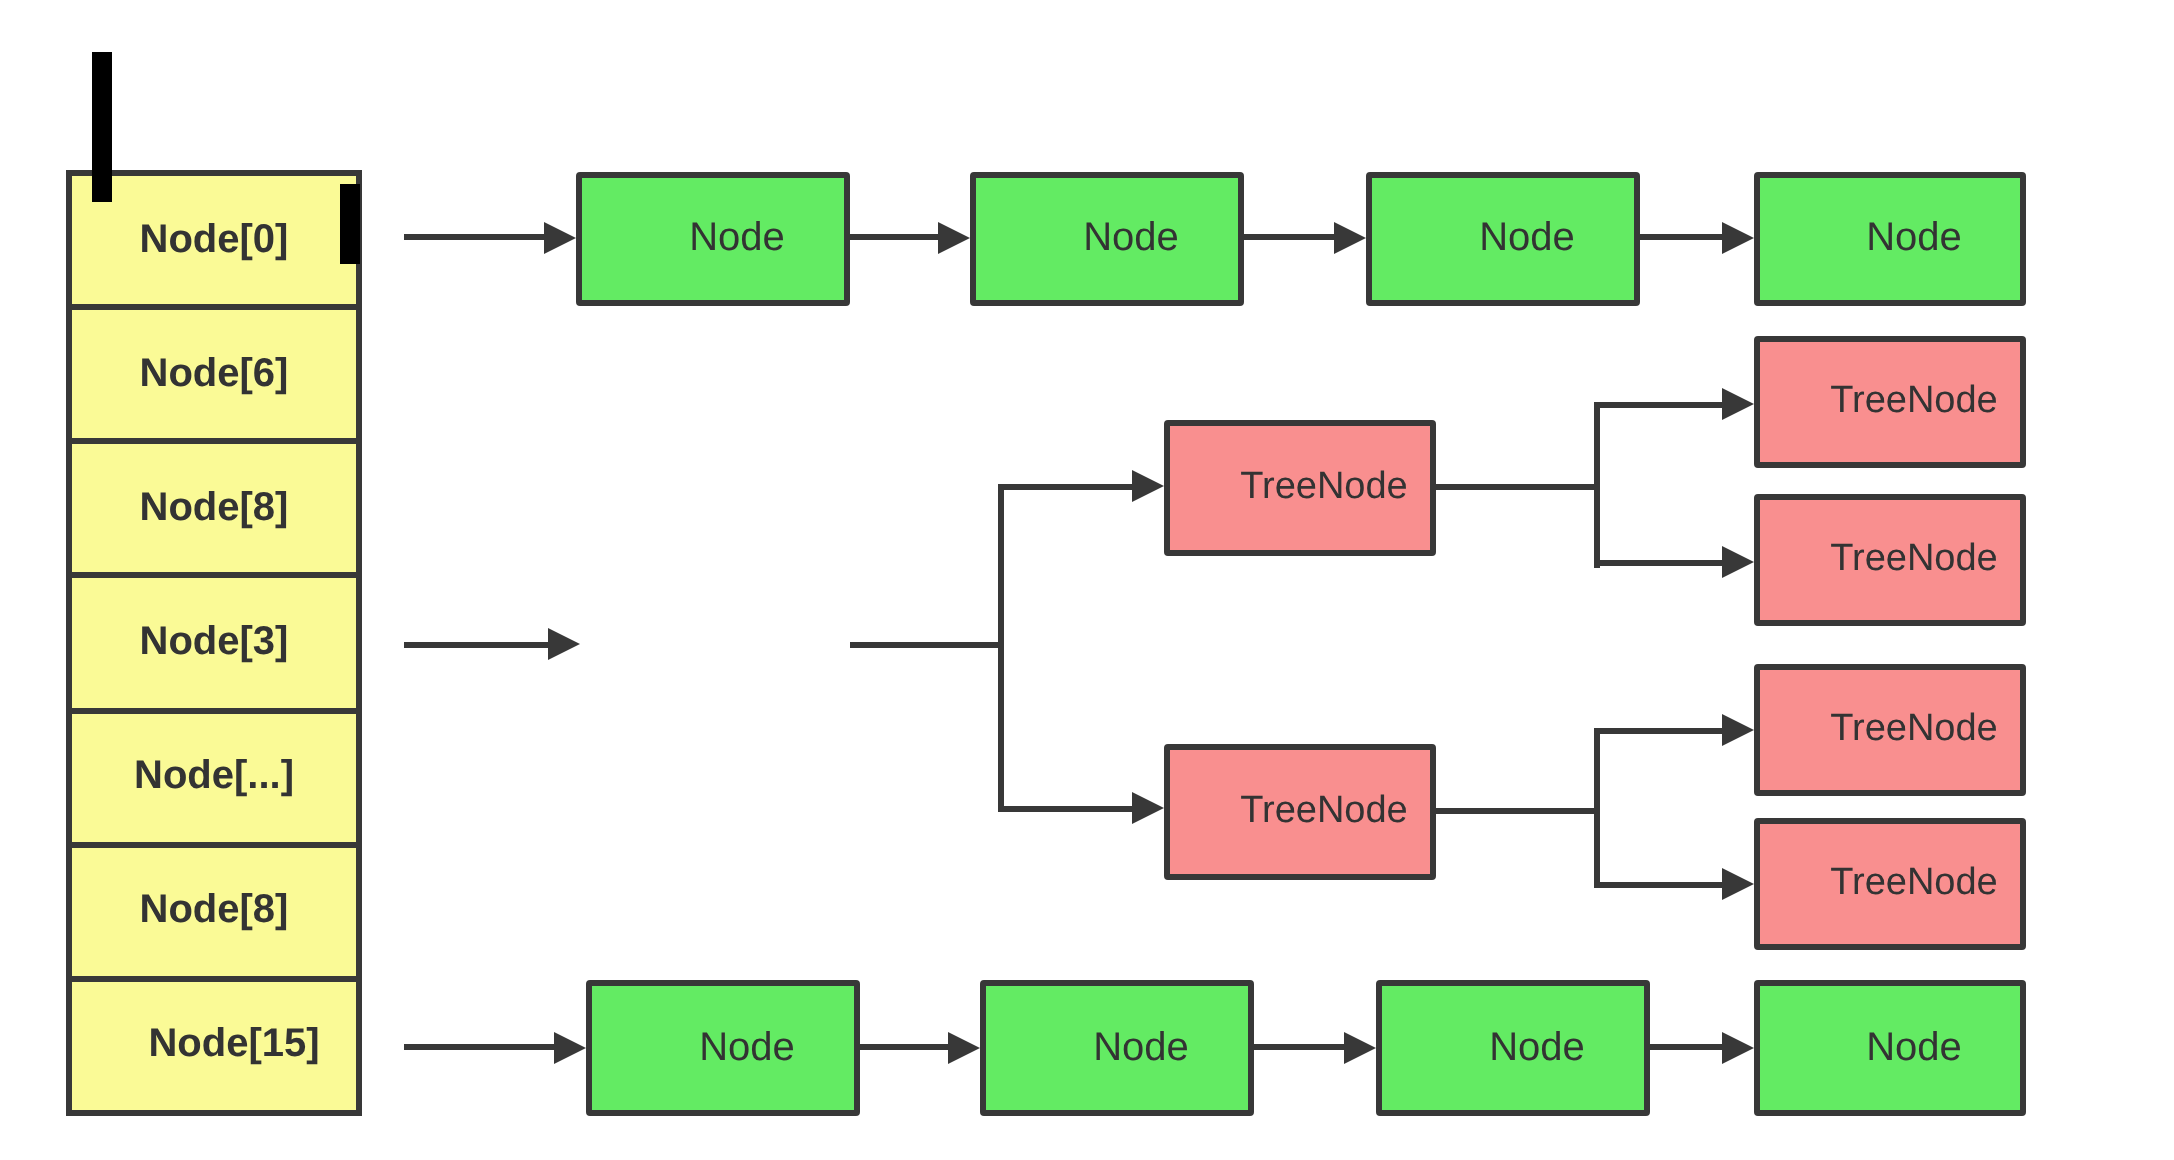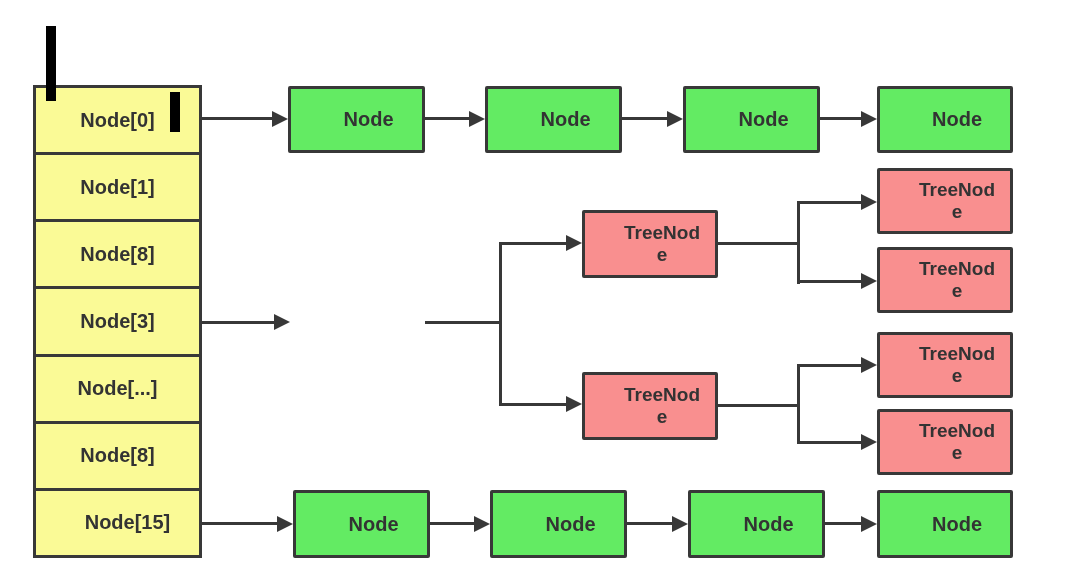--- a/index.html
+++ b/index.html
@@ -8,24 +8,24 @@
     width:1087px;height:580px;
     background:#ffffff;
     font-family:"Liberation Sans","DejaVu Sans",sans-serif;
     overflow:hidden;
   }
   .box{
     position:absolute;box-sizing:border-box;
     border:3px solid var(--line,#383838);
     border-radius:2px;
     display:flex;align-items:center;justify-content:center;
-    text-align:center;font-weight:bold;color:var(--text,#333333);padding-left:24px;
+    text-align:center;font-weight:normal;color:var(--text,#333333);padding-left:24px;
   }
   .array{
-    position:absolute;left:33px;top:85px;width:169px;height:473px;
+    position:absolute;left:33px;top:85px;width:148px;height:473px;
     box-sizing:border-box;border:3px solid var(--line,#383838);
     display:flex;flex-direction:column;background:var(--array-fill,#FAFA96);
   }
   .array-cell{
     flex:1;display:flex;align-items:center;justify-content:center;
     border-bottom:3px solid var(--line,#383838);
     font-weight:bold;font-size:20px;color:var(--text,#333333);
   }
   .array-cell:last-child{border-bottom:none;margin-left:20px;}
   .green{background:var(--node-fill,#63EB63);font-size:20px;}
@@ -49,21 +49,21 @@
 </head>
 <body>
 
 <div class="canvas">
 
   <div class="blackbar" style="left:46px;top:26px;width:10px;height:75px;"></div>
   <div class="blackbar" style="left:170px;top:92px;width:10px;height:40px;"></div>
 
   <div class="array">
     <div class="array-cell">Node[0]</div>
-    <div class="array-cell">Node[1]</div>
+    <div class="array-cell">Node[6]</div>
     <div class="array-cell">Node[8]</div>
     <div class="array-cell">Node[3]</div>
     <div class="array-cell">Node[...]</div>
     <div class="array-cell">Node[8]</div>
     <div class="array-cell">Node[15]</div>
   </div>
 
   <div class="hline" style="left:202px;top:117px;width:70px;"></div>
   <div class="ahead" style="left:272px;top:111px;"></div>
   <div class="box green" style="left:288px;top:86px;width:137px;height:67px;">Node</div>

